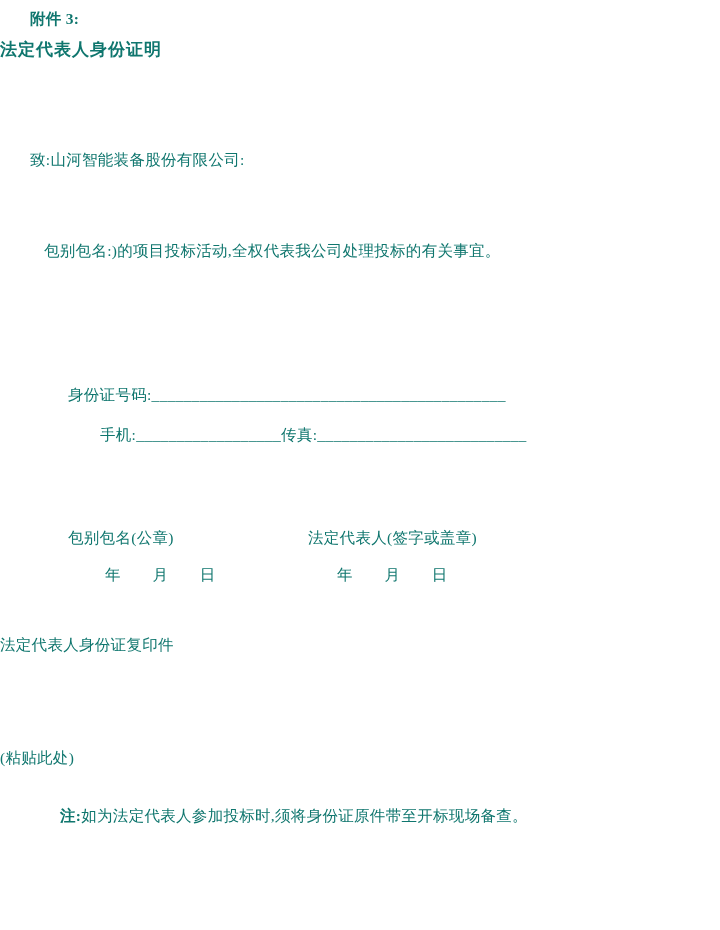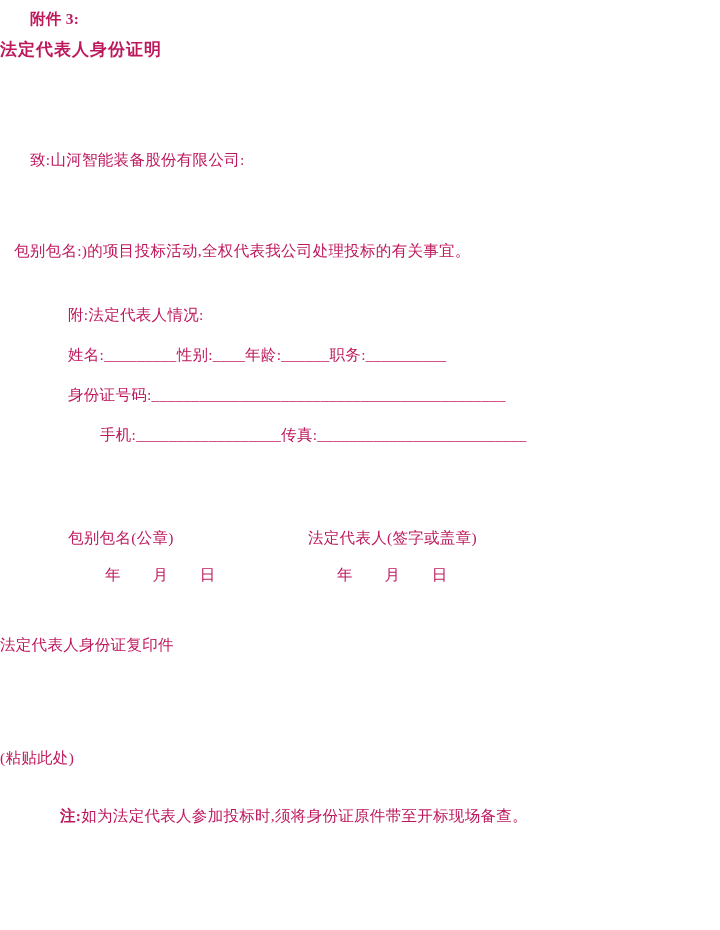--- a/index.html
+++ b/index.html
@@ -1,21 +1,21 @@
 <!DOCTYPE html>
 <html><head>
 <meta charset="utf-8">
 <style>
   html, body { margin: 0; padding: 0; background: #ffffff; }
   .page {
     position: relative;
     width: 568px;
     height: 930px;
     background: #ffffff;
-    color: #be185d;
+    color: #0f766e;
     font-family: "Liberation Serif", "DejaVu Serif", serif;
     overflow: hidden;
     padding-left: 35px;
   }
   .ln {
     position: absolute;
     white-space: pre;
     font-size: 15.5px;
     line-height: 21px;
     letter-spacing: 0.3px;
@@ -35,25 +35,23 @@
 <div class="page">
 
   <div class="ln bold" style="top:8px; left:30px;">附件 3:</div>
 
   <div class="ln center title-ln" style="top:39px;">法定代表人身份证明</div>
 
 
   <div class="ln" style="top:149px; left:30px;">致:山河智能装备股份有限公司:</div>
 
 
-  <div class="ln" style="top:240px; left:14px;">包别包名:)的项目投标活动,全权代表我公司处理投标的有关事宜。</div>
+  <div class="ln" style="top:240px; left:44px;">包别包名:)的项目投标活动,全权代表我公司处理投标的有关事宜。</div>
 
-  <div class="ln" style="top:304px; left:68px;">附:法定代表人情况:</div>
 
-  <div class="ln" style="top:344px; left:68px;">姓名:_________性别:____年龄:______职务:__________</div>
 
   <div class="ln" style="top:384px; left:68px;">身份证号码:____________________________________________</div>
 
   <div class="ln" style="top:424px; left:68px;margin-left:32px;">手机:__________________传真:__________________________</div>
 
   <div class="ln" style="top:527px; left:68px;">包别包名(公章)</div>
 
   <div class="ln" style="top:527px; left:308px;">法定代表人(签字或盖章)</div>
 
   <div class="ln" style="top:564px; left:105px;">年　　月　　日</div>

